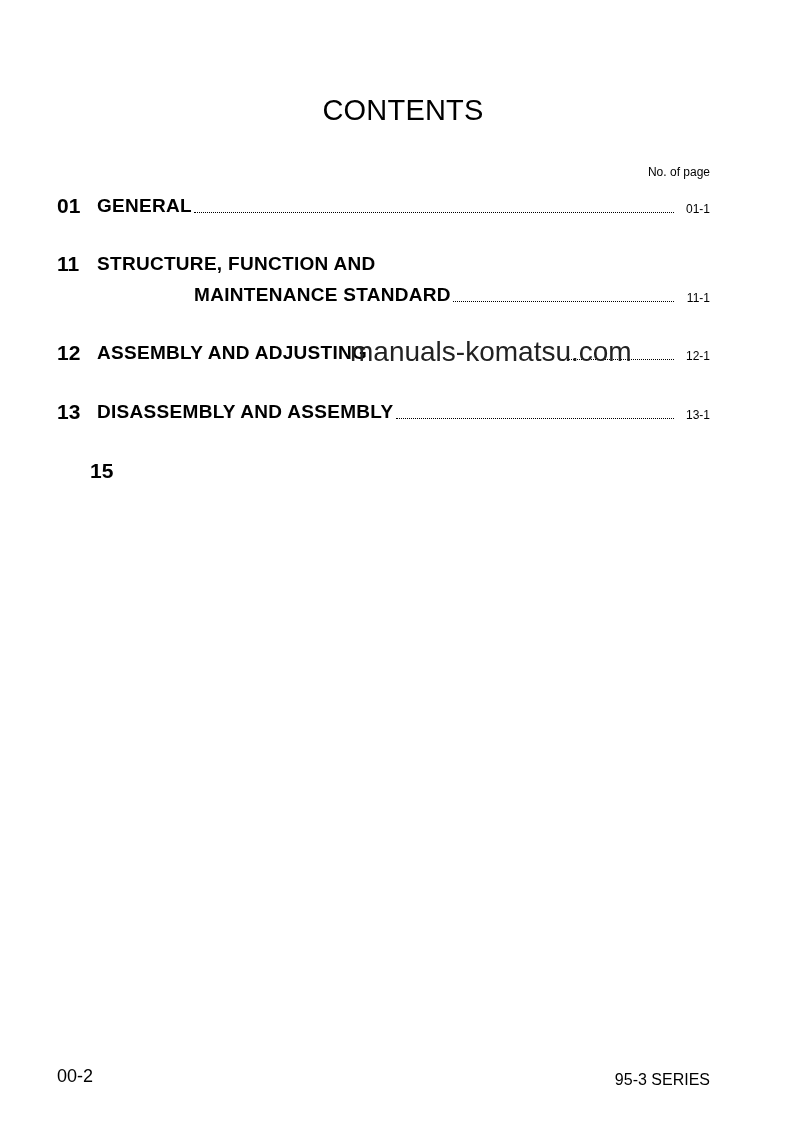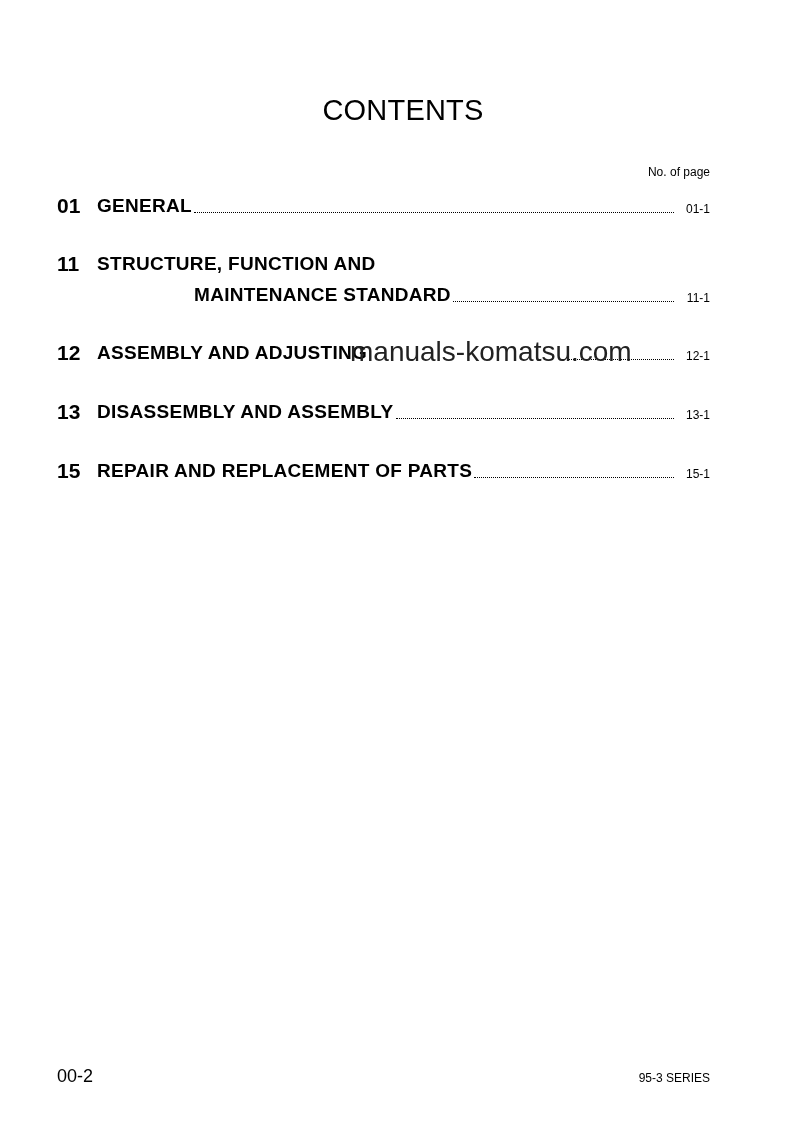--- a/index.html
+++ b/index.html
@@ -10,21 +10,21 @@
   .nop-header { position: absolute; right: 83px; top: 165px; font-size: 12px; }
   .entry { position: absolute; left: 57px; width: 653px; height: 30px; }
   .num { position: absolute; left: 0; bottom: 0; font-weight: bold; font-size: 21px; line-height: 24px; text-align: center; }
   .line { position: absolute; left: 40px; right: 0; bottom: 0; display: flex; align-items: flex-end; }
   .label { font-weight: bold; font-size: 19px; line-height: 24px; white-space: nowrap; letter-spacing: 0.3px; }
   .dots { flex: 1; border-bottom: 1px dotted #000; margin: 0 8px 5px 2px; height: 1px; }
   .page { font-size: 12px; line-height: 18px; width: 28px; text-align: right; }
   .watermark { position: absolute; left: 350px; top: 336px; font-size: 28px; color: #222;
                white-space: nowrap; }
   .footer-left { position: absolute; left: 57px; top: 1066px; font-size: 18px; }
-  .footer-right { position: absolute; right: 83px; top: 1071px; font-size: 12px; }
+  .footer-right { position: absolute; right: 83px; top: 1071px; font-size: 16px; }
 </style>
 </head>
 <body>
 
 <div class="title">CONTENTS</div>
 <div class="nop-header">No. of page</div>
 
 <div class="entry" style="top:188px;">
   <span class="num">01</span>
   <div class="line">
@@ -60,23 +60,18 @@
 
 <div class="entry" style="top:394px;">
   <span class="num">13</span>
   <div class="line">
     <span class="label">DISASSEMBLY AND ASSEMBLY</span>
     <span class="dots"></span>
     <span class="page">13-1</span>
   </div>
 </div>
 
-<div class="entry" style="top:453px;">
+<div class="entry" style="top:453px;margin-left:33px;">
   <span class="num">15</span>
-  <div class="line">
-    <span class="label">REPAIR AND REPLACEMENT OF PARTS</span>
-    <span class="dots"></span>
-    <span class="page">15-1</span>
-  </div>
 </div>
 
 <div class="footer-left">00-2</div>
 <div class="footer-right">95-3 SERIES</div>
 
 </body></html>

